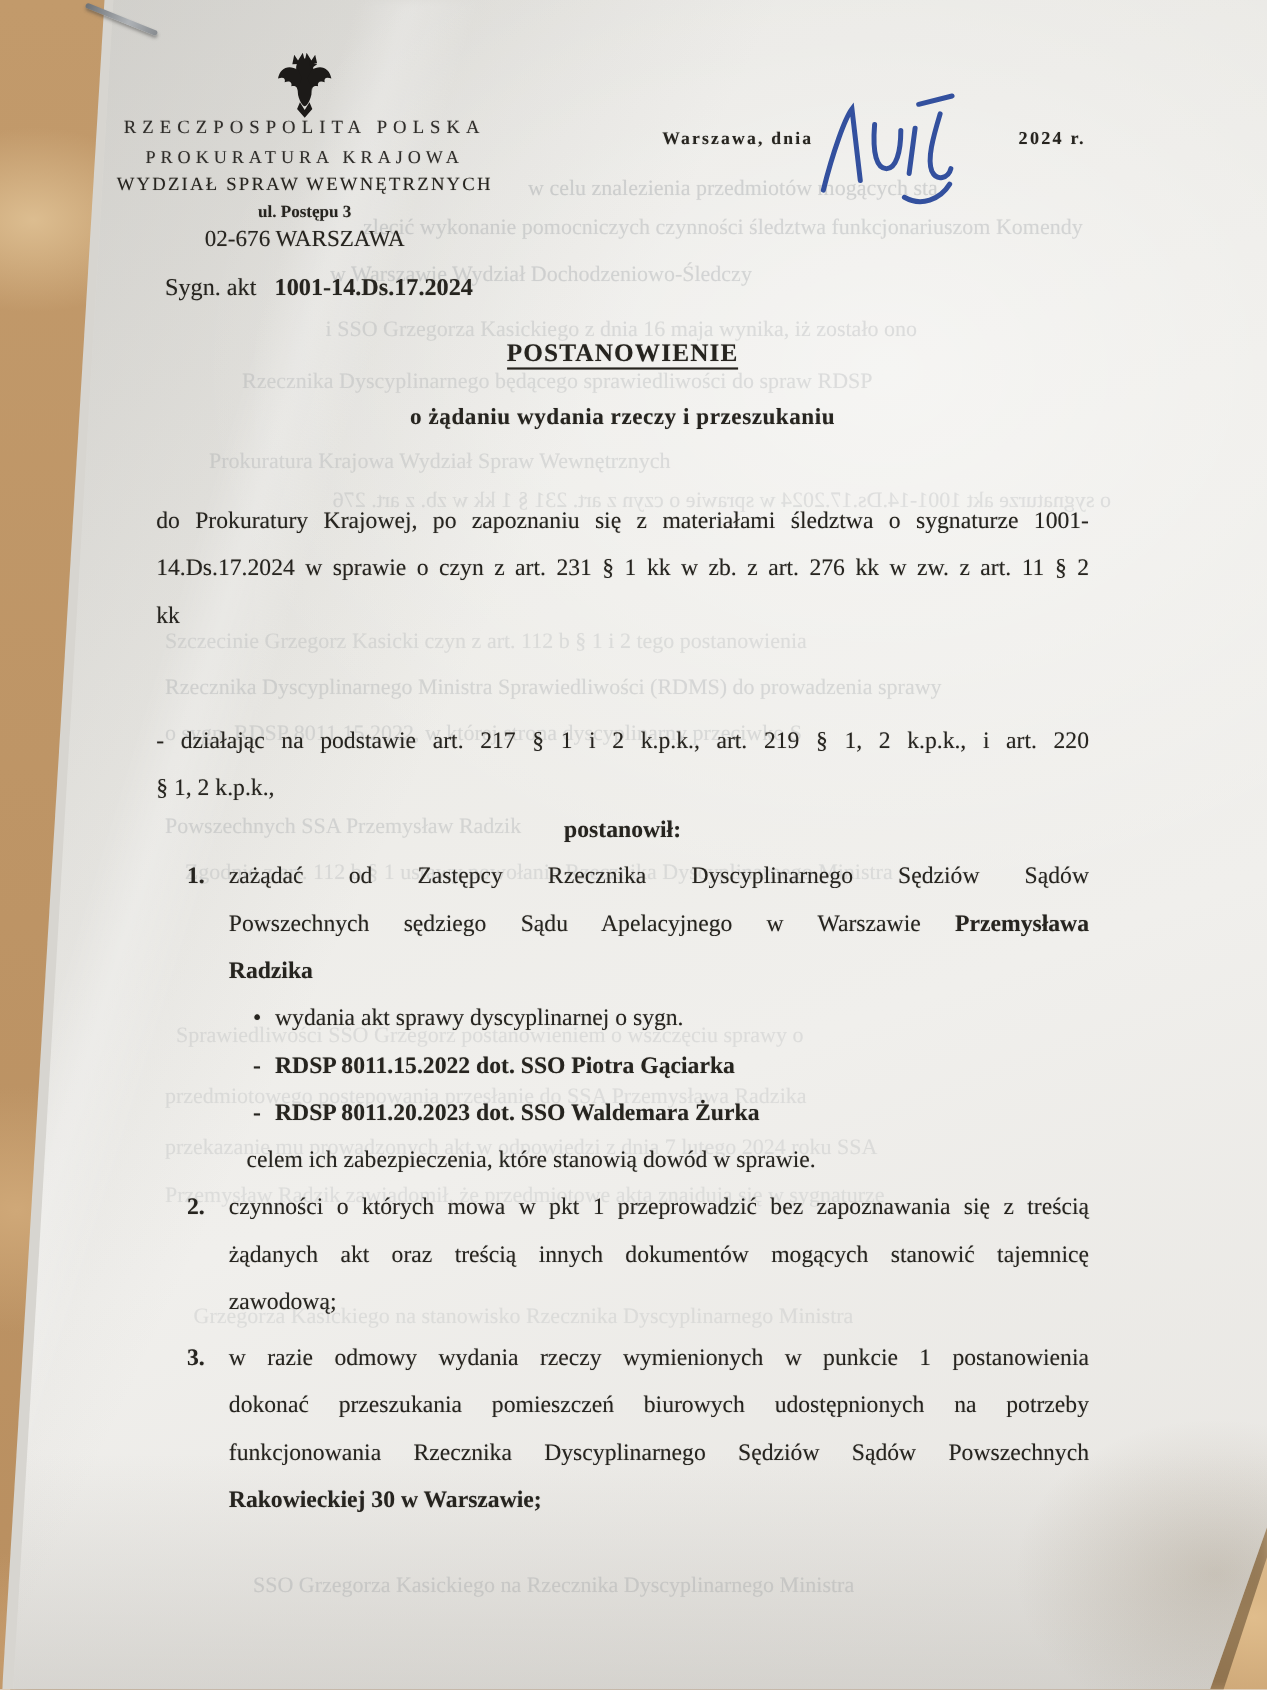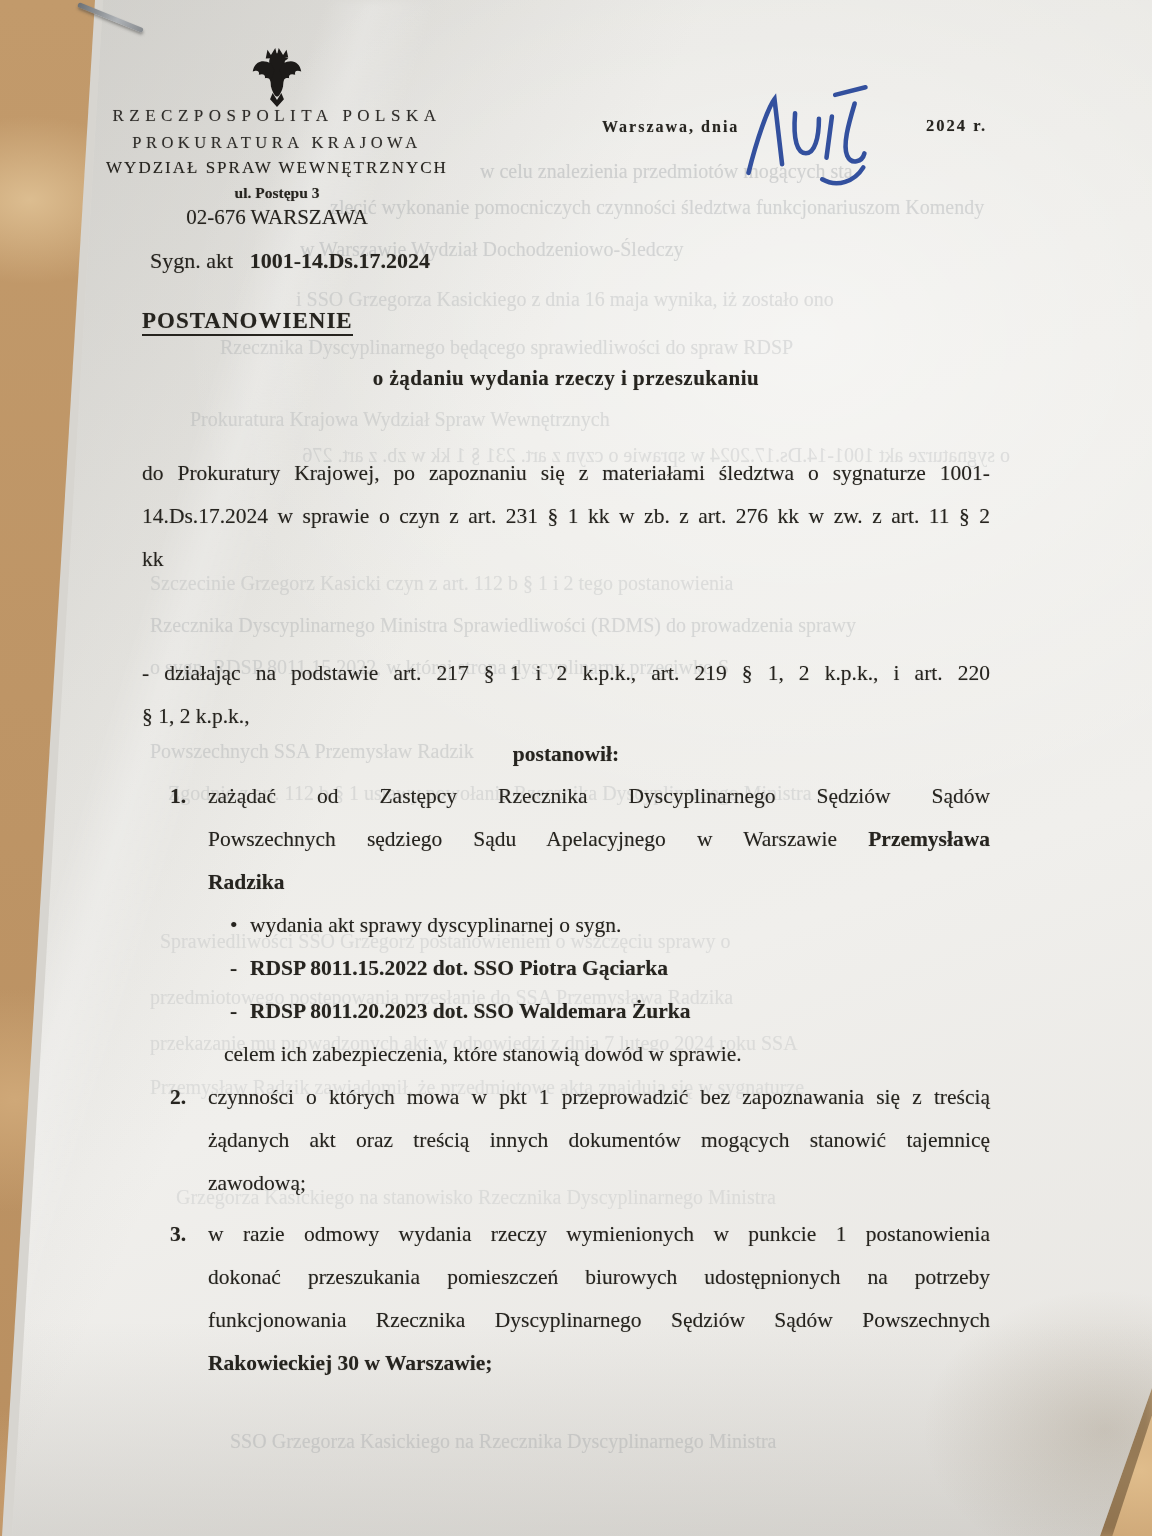--- a/index.html
+++ b/index.html
@@ -49,21 +49,21 @@
   .lh-dept{position:absolute;top:158px;width:100%;font-size:17px;letter-spacing:2px;font-weight:normal;}
   .lh-a1{position:absolute;top:184px;width:100%;font-size:15.5px;font-weight:600;}
   .lh-a2{position:absolute;top:205px;width:100%;font-size:21px;font-weight:400;}
   
   .dl-city{position:absolute;left:602px;top:118px;font-size:16px;font-weight:600;letter-spacing:2px;}
   .hand{position:absolute;left:742px;top:62px;width:130px;height:135px;}
   .dl-year{position:absolute;left:926px;top:116px;font-size:16.5px;font-weight:600;letter-spacing:2px;}
   
   .sygn{position:absolute;left:150px;top:248px;font-size:22px;}
   .sygn .num{font-weight:bold;}
-  .doc-title{position:absolute;left:142px;top:308px;width:848px;text-align:left;}
+  .doc-title{position:absolute;left:142px;top:308px;width:848px;text-align:center;}
   .doc-title span{font-size:23px;font-weight:bold;letter-spacing:1px;
     border-bottom:2.5px solid #26241f;padding-bottom:1px;}
   .doc-subtitle{position:absolute;left:142px;top:366px;width:848px;text-align:center;
     font-size:21px;font-weight:bold;letter-spacing:.5px;}
   .body-block{position:absolute;left:142px;width:848px;font-size:21.5px;line-height:43px;}
   .intro{top:452px;}
   .legal{top:652px;}
   .postanowil{position:absolute;left:142px;top:742px;width:848px;text-align:center;
     font-size:21.5px;font-weight:bold;}
   .list{top:775px;}

